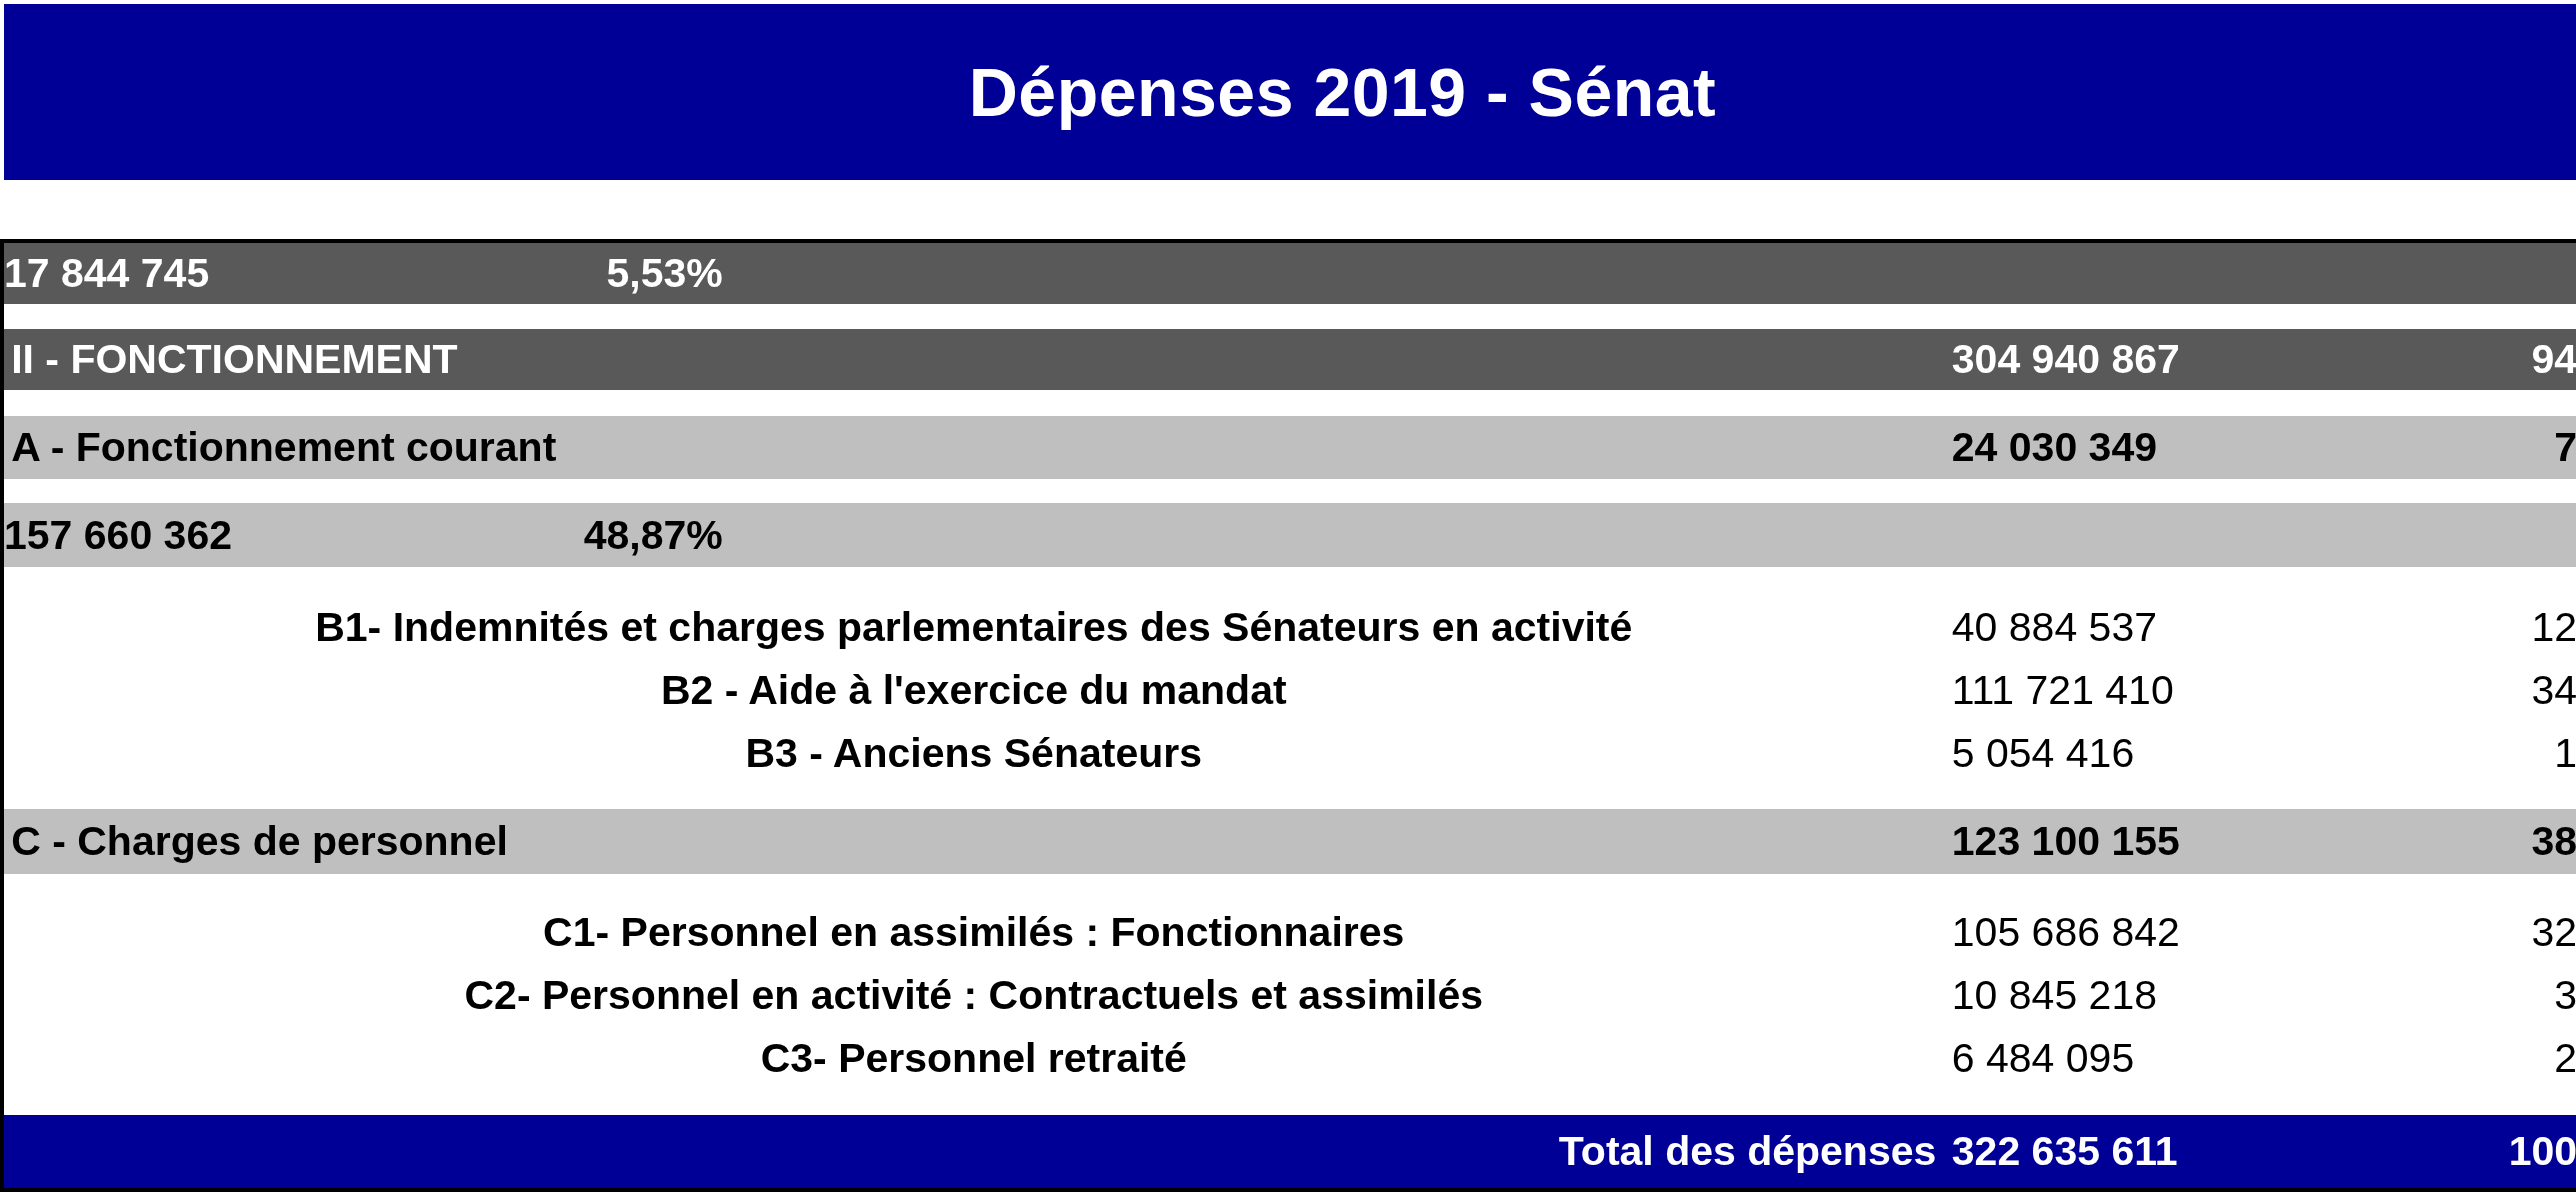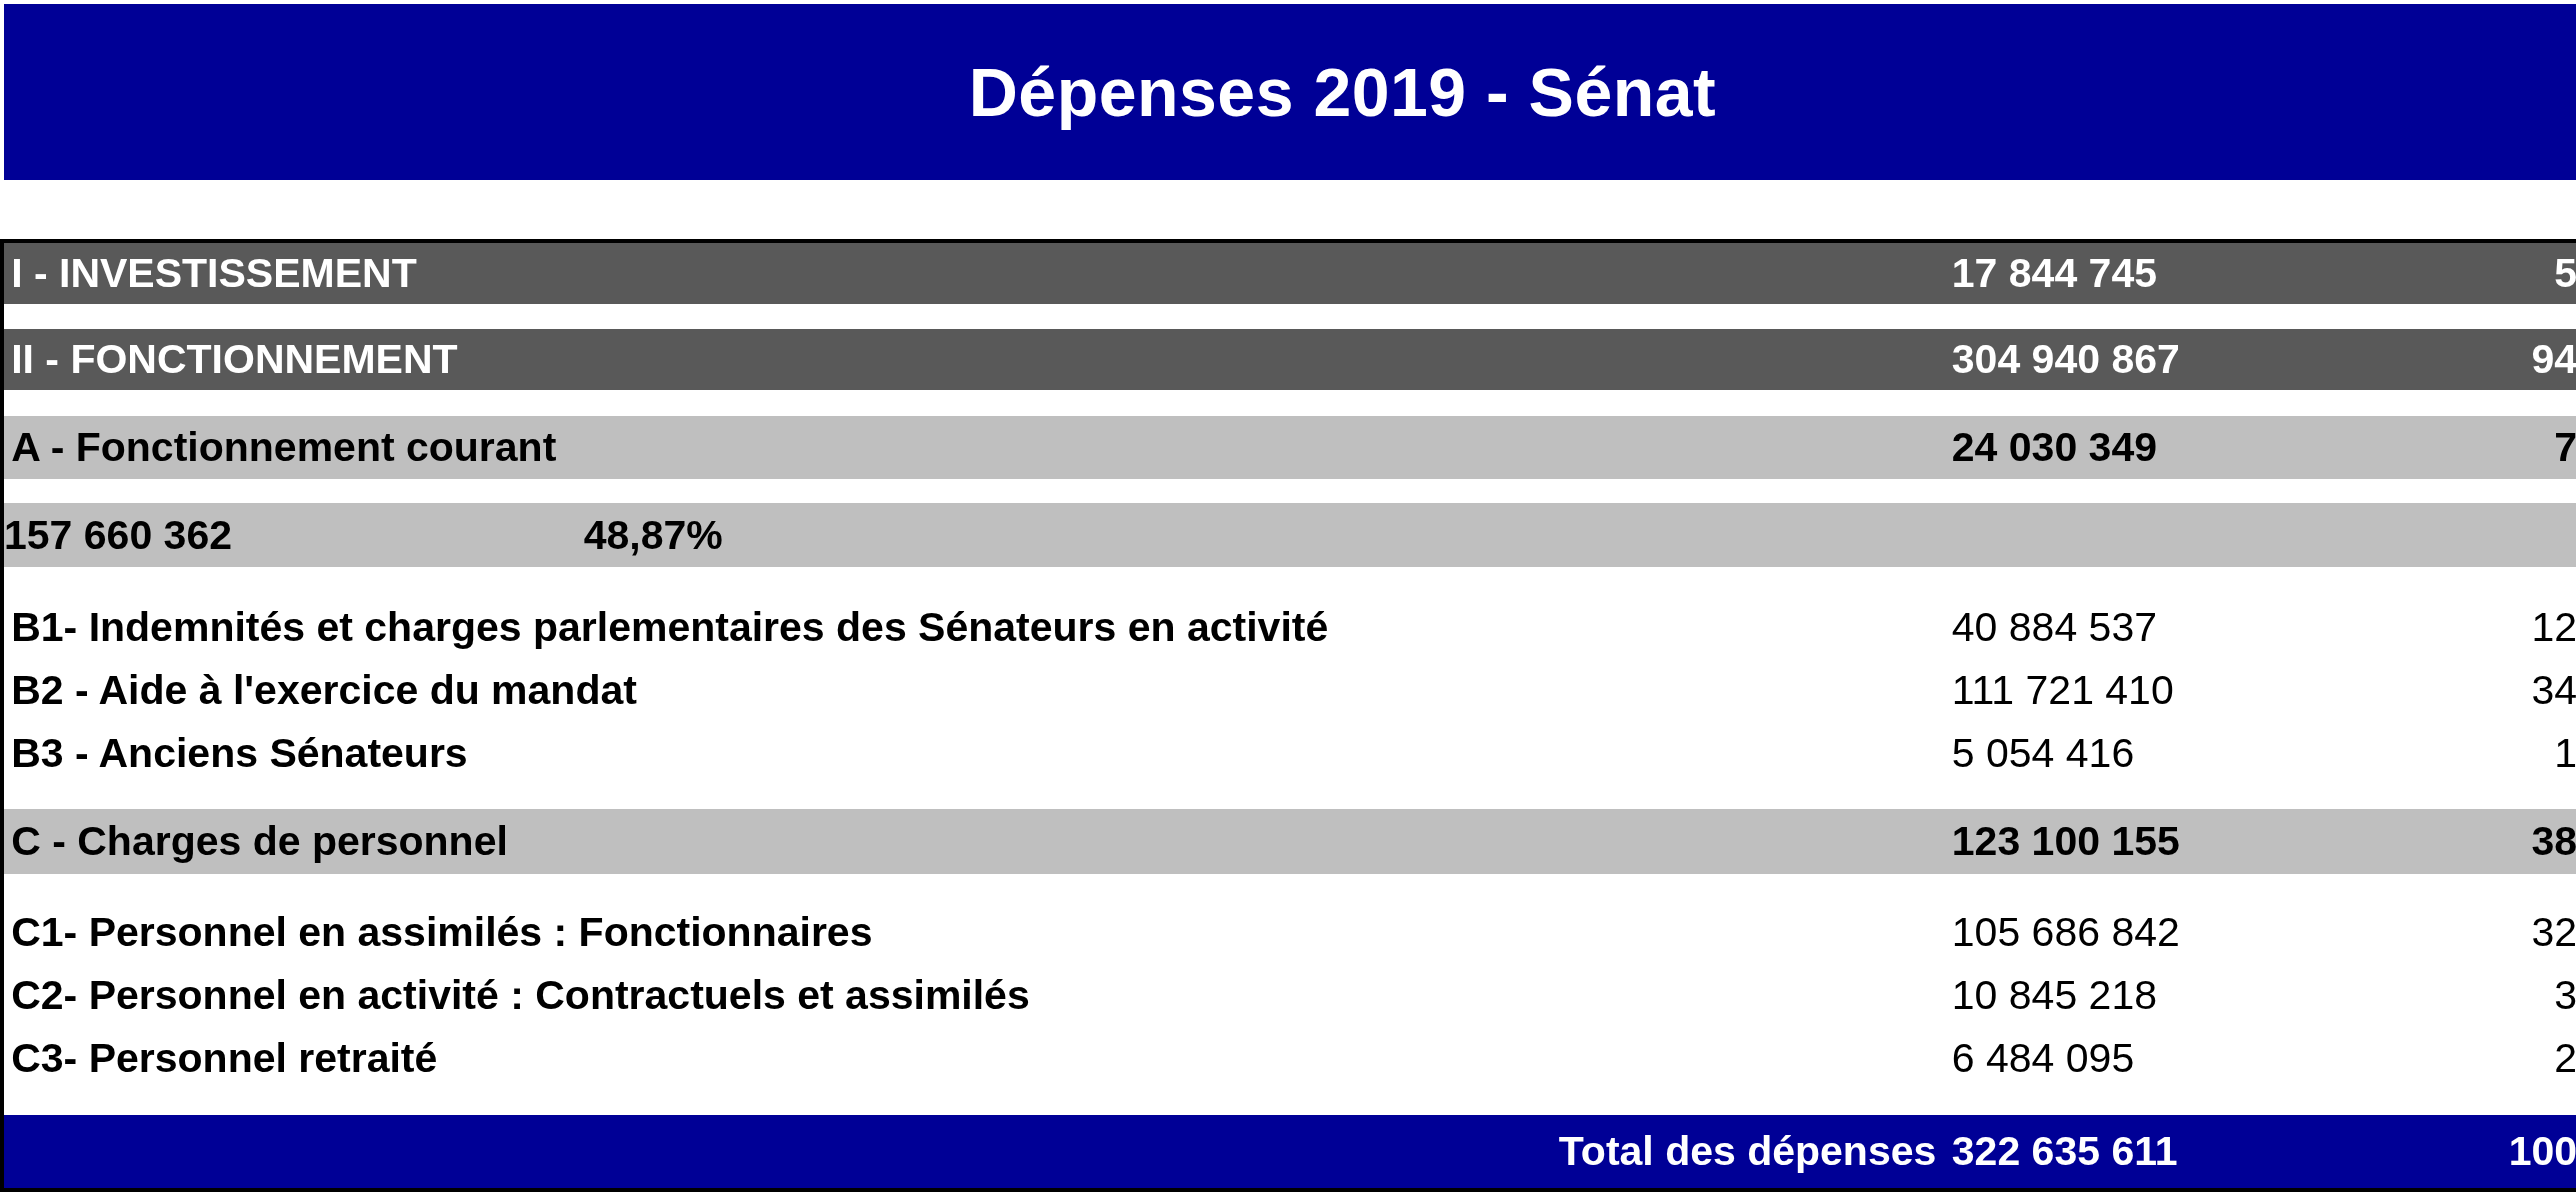--- a/index.html
+++ b/index.html
@@ -46,21 +46,21 @@
   .section-light { background: #BFBFBF; color: #000000; height: 63px; }
   .row-b { height: 64px; }
   .row-c { height: 65px; }
   .spacer-49 { height: 25px; background: #ffffff; }
   .spacer-50 { height: 26px; background: #ffffff; }
   .spacer-46 { height: 24px; background: #ffffff; }
   .subgroup { background: #ffffff; color: #000000; }
   .subgroup-b { padding: 29px 0 24px 0; }
   .subgroup-c { padding: 27px 0 25px 0; }
   .detail { height: 63px; background: #ffffff; }
-  .detail .label { text-align: left; padding-right: 15.5px; }
+  .detail .label { text-align: center; padding-right: 15.5px; }
   .detail .amount, .detail .percent { font-weight: normal; }
   .total {
     background: #000096;
     color: #ffffff;
     height: 73px;
   }
   .total .label { text-align: right; padding-right: 15.5px; padding-left: 15px; }
   
   .cell { overflow: visible; }
   .label   { flex: 1 1 auto; padding-left: 7.2px; box-sizing: border-box; }
@@ -72,21 +72,20 @@
 
 <div class="page">
 
   <div class="title-bar">
     <span>Dépenses 2019 - Sénat</span>
   </div>
 
   <div class="table">
 
     <div class="row section-dark">
-      <div class="cell label">I - INVESTISSEMENT</div>
       <div class="cell amount">17 844 745</div>
       <div class="cell percent">5,53%</div>
     </div>
 
     <div class="spacer-49"></div>
 
     <div class="row section-dark">
       <div class="cell label">II - FONCTIONNEMENT</div>
       <div class="cell amount">304 940 867</div>
       <div class="cell percent">94,47%</div>

